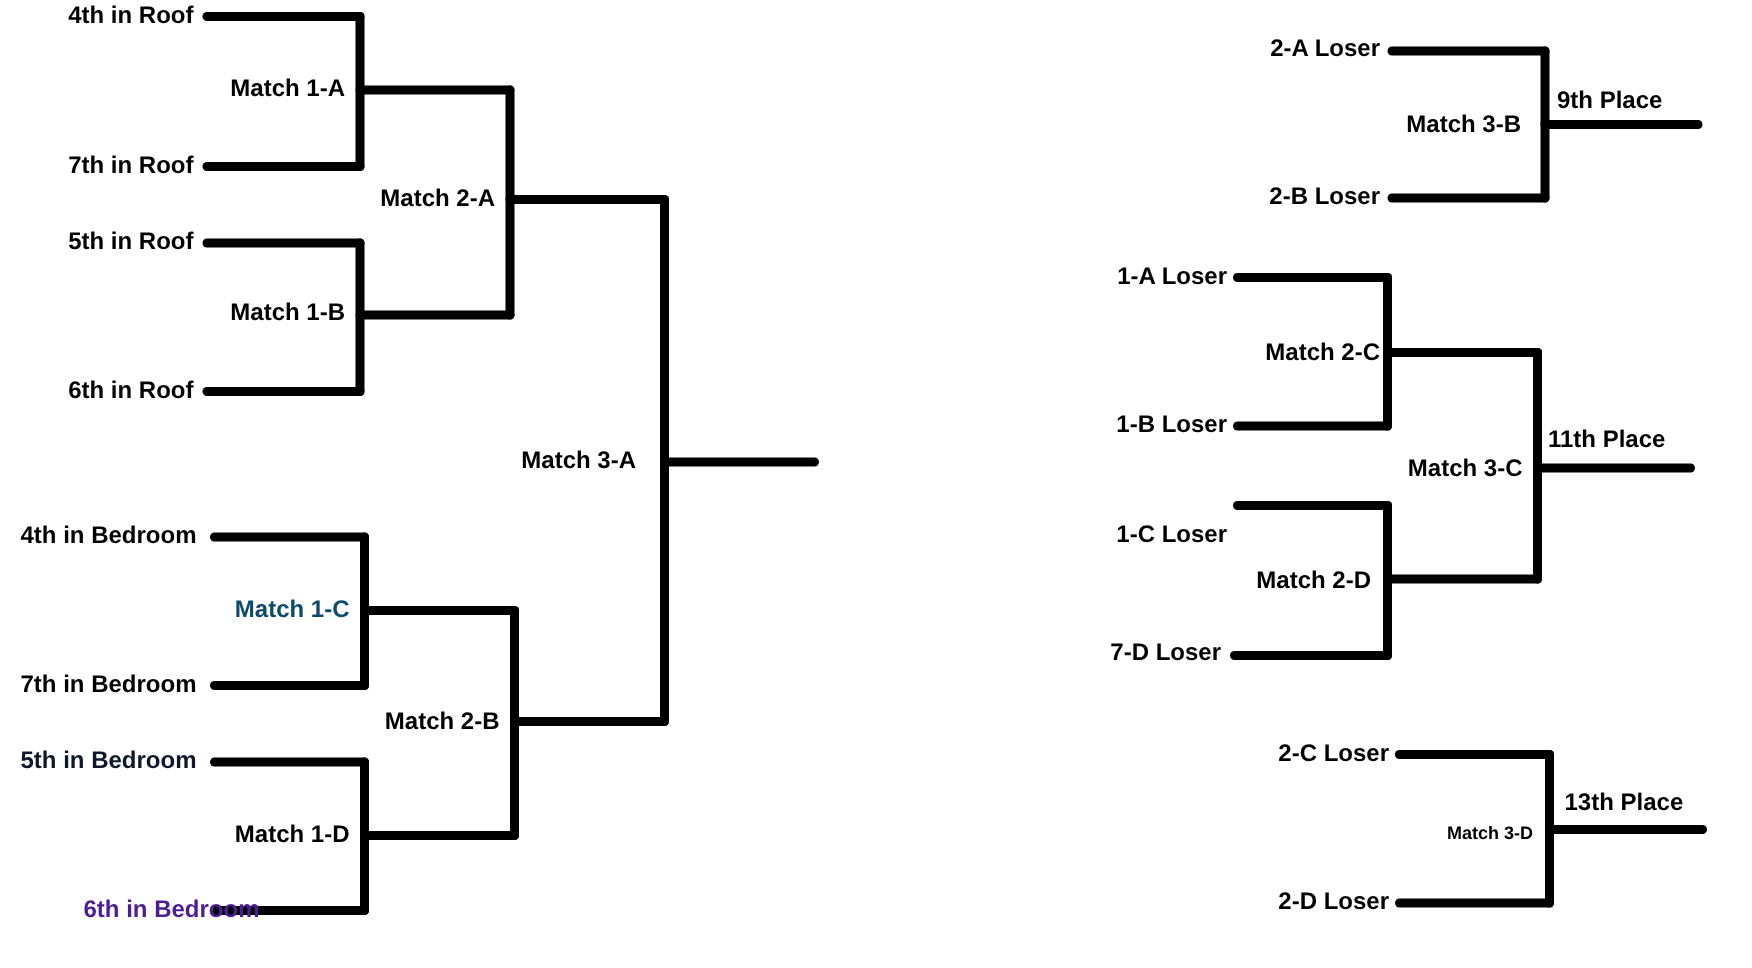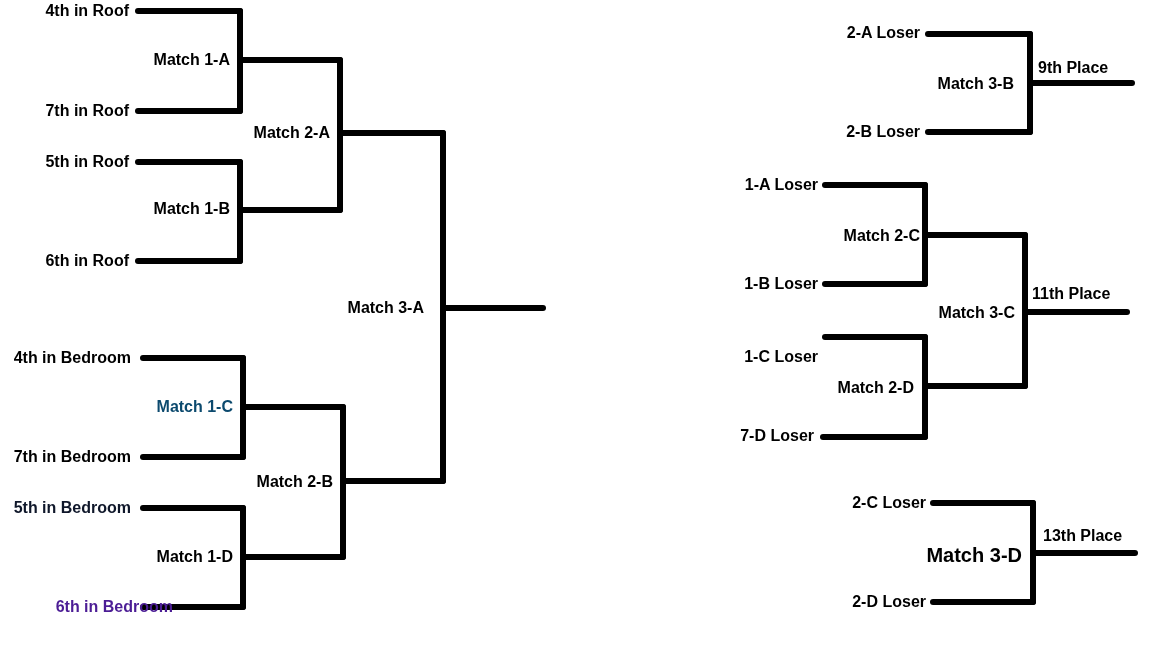--- a/index.html
+++ b/index.html
@@ -95,15 +95,15 @@
     <div class="lbl" style="right: 350px; top: 175px; color: rgb(0, 0, 0); font-size: 16px;">1-A Loser</div>
     <div class="lbl" style="right: 350px; top: 274px; color: rgb(0, 0, 0); font-size: 16px;">1-B Loser</div>
     <div class="lbl" style="right: 248px; top: 226px; color: rgb(0, 0, 0); font-size: 16px;">Match 2-C</div>
     <div class="lbl" style="right: 350px; top: 327px; color: rgb(0, 0, 0); font-size: 16px; margin-top: 20px;">1-C Loser</div>
     <div class="lbl" style="right: 354px; top: 426px; color: rgb(0, 0, 0); font-size: 16px;">7-D Loser</div>
     <div class="lbl" style="right: 254px; top: 378px; color: rgb(0, 0, 0); font-size: 16px;">Match 2-D</div>
     <div class="lbl" style="right: 153px; top: 303px; color: rgb(0, 0, 0); font-size: 16px;">Match 3-C</div>
     <div class="lbl" style="left: 1032px; top: 284px; color: rgb(0, 0, 0); font-size: 16px;">11th Place</div>
     <div class="lbl" style="right: 242px; top: 493px; color: rgb(0, 0, 0); font-size: 16px;">2-C Loser</div>
     <div class="lbl" style="right: 242px; top: 592px; color: rgb(0, 0, 0); font-size: 16px;">2-D Loser</div>
-    <div class="lbl" style="right: 146px; top: 545px; color: rgb(0, 0, 0); font-size: 20px; text-align: right;">Match 3-D</div>
+    <div class="lbl" style="right: 146px; top: 545px; color: rgb(0, 0, 0); font-size: 12px; text-align: right;">Match 3-D</div>
     <div class="lbl" style="left: 1043px; top: 526px; color: rgb(0, 0, 0); font-size: 16px;">13th Place</div>
   </div>
 
 </body></html>

